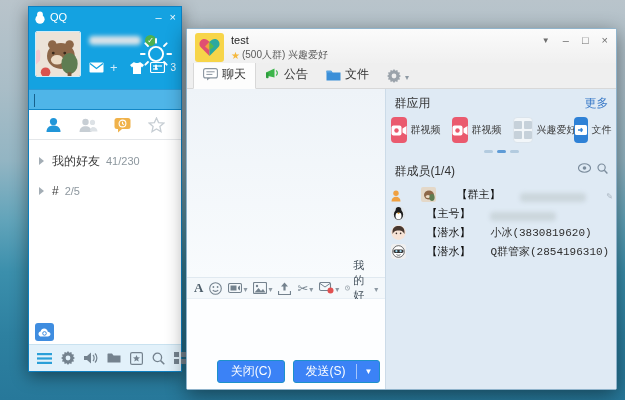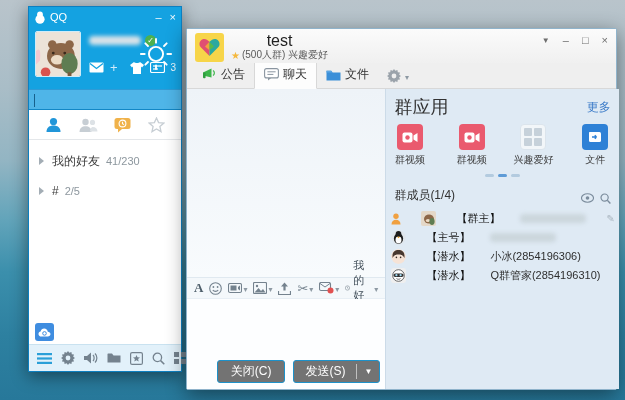--- a/index.html
+++ b/index.html
@@ -46,65 +46,65 @@
   
   .chat-window{
     position:absolute; left:186px; top:28px; width:431px; height:362px;
     display:flex; flex-direction:column;
     background:#f3f3f3; border:1px solid #8fb3cb; border-radius:2px;
     box-shadow:0 5px 20px rgba(0,0,0,.45);
   }
   .chat-titlebar{ height:34px; background:linear-gradient(#fbfbfb,#f0f0f0); display:flex; align-items:flex-start; padding:4px 8px 0; position:relative; flex:0 0 auto;}
   .grp-avatar{ width:29px; height:29px; border-radius:3px; background:#f7d549; display:flex; align-items:center; justify-content:center; }
   .title-col{ margin-left:7px; }
-  .chat-title{ font-size:16px; color:#1f1f1f; line-height:15px;text-align:center;}
+  .chat-title{ font-size:11px; color:#1f1f1f; line-height:15px;}
   .chat-sub{ font-size:10px; color:#5a5a5a; display:flex; align-items:center; gap:2px;}
   .star-y{ color:#f5b83d; font-size:10px;}
   .chat-controls{ position:absolute; right:8px; top:5px; display:flex; gap:13px; color:#6e6e6e; font-size:11px; align-items:center;}
   .chat-controls .menu-arrow{ font-size:8px; }
   .chat-tabs{ height:26px; background:#efefef; border-bottom:1px solid #d8d8d8; display:flex; align-items:flex-end; padding-left:6px; flex:0 0 auto;}
   .ctab{ display:flex; align-items:center; gap:4px; padding:4px 9px 5px; font-size:12px; color:#333; cursor:default;}
   .ctab.sel{ background:#fdfdfd; border:1px solid #d8d8d8; border-bottom:1px solid #fdfdfd; margin-bottom:-1px; border-radius:2px 2px 0 0;}
   .caret:after{ content:"▾"; font-size:8px; color:#8d99a3; }
   .chat-body{ flex:1; display:flex; min-height:0;}
   .chat-left{ width:270px; display:flex; flex-direction:column; border-right:1px solid #ccdbe8; background:#fff; min-height:0;}
   .messages{ flex:1; background:linear-gradient(#eef3f8,#f8fbfd);}
   .input-toolbar{ height:22px; background:#f4f8fb; border-top:1px solid #e0e9f0; border-bottom:1px solid #e8eff5; display:flex; align-items:center; gap:6px; padding:0 7px; color:#5f6d79; flex:0 0 auto;}
   .itb{ display:flex; align-items:center; gap:1px; }
   .font-a{ font-family:"Liberation Serif","DejaVu Serif",serif; font-weight:bold; font-size:13px; color:#4e5e6a;}
   .glyph{ font-size:12px; color:#74828e; }
   .itb-right{ margin-left:auto; display:flex; align-items:center; gap:3px; color:#3f4c57; font-size:11px;}
   .input-area{ height:54px; background:#fdfeff; flex:0 0 auto;}
   .button-row{ height:36px; background:#fdfeff; display:flex; align-items:center; justify-content:flex-end; gap:8px; padding-right:5px; flex:0 0 auto;}
-  .btn{ background:#737373; border:1px solid #1d91c9; color:#fff; font-size:12px; height:23px; padding:0 13px; border-radius:3px; display:flex; align-items:center; cursor:pointer;}
+  .btn{ background:#3b82f6; border:1px solid #1d91c9; color:#fff; font-size:12px; height:23px; padding:0 13px; border-radius:3px; display:flex; align-items:center; cursor:pointer;}
   .btn-send{ padding:0; }
   .btn-send .lbl{ padding:4px 11px; }
   .btn-send .divider{ width:1px; height:15px; background:rgba(255,255,255,.55);}
   .btn-send .dd{ padding:0 7px; font-size:8px; }
 
   .chat-right{ flex:1; background:#dfeaf4; display:flex; flex-direction:column; min-height:0;}
   .apps-header{ display:flex; justify-content:space-between; align-items:center; padding:6px 8px 5px; }
-  .apps-title{ color:#333; font-size:18px;}
+  .apps-title{ color:#333; font-size:12px;}
   .more-link{ color:#3b7bc8; font-size:12px; cursor:pointer;}
   .apps-row{ display:flex; justify-content:space-between; padding:0 5px;}
-  .app{ width:37px; display:flex; flex-direction:column; align-items:center; gap:3px; cursor:pointer;}
+  .app{ width:37px; display:flex; flex-direction:row; align-items:center; gap:3px; cursor:pointer;}
   .app-icon{ width:26px; height:26px; border-radius:4px; display:flex; align-items:center; justify-content:center;}
   .app-icon.red{ background:#ea5a6e; }
   .app-icon.blue{ background:#2e81d6; }
   .app-icon.lite{ background:#f2f6f9; border:1px solid #dbe4ec;}
   .grid4{ display:grid; grid-template-columns:8px 8px; grid-template-rows:8px 8px; gap:2px;}
   .grid4 i{ background:#c6d1da; border-radius:1px;}
   .app-lbl{ font-size:10px; color:#3c3c3c; white-space:nowrap;}
   .pagination{ display:flex; justify-content:center; gap:4px; padding:7px 0 4px;}
   .pagination i{ width:9px; height:3px; border-radius:1.5px; background:#b3cbdf;}
   .pagination i.active{ background:#5e9bd6;}
-  .members-header{ display:flex; align-items:flex-end; padding:6px 8px 5px; color:#333;}
+  .members-header{ display:flex; align-items:flex-start; padding:6px 8px 5px; color:#333;}
   .members-header .sp{ flex:1; }
   .mh-icons{ display:flex; gap:6px; }
-  .member-row{ display:flex; align-items:center; gap:20px; padding:2px 4px 2px 5px; height:19px; color:#1e1e1e; font-size:11px; cursor:default; white-space:nowrap;}
+  .member-row{ display:flex; align-items:flex-end; gap:20px; padding:2px 4px 2px 5px; height:19px; color:#1e1e1e; font-size:11px; cursor:default; white-space:nowrap;font-family:Liberation Mono, monospace;}
   .mrole{ color:#111; }
   .mname{ color:#2e2e2e; }
   .m-blur{ width:66px; }
   .av16{ width:15px; height:15px; border-radius:2px; overflow:hidden; flex:0 0 auto;}
   .pencil{ margin-left:auto; color:#aab6c0; font-size:10px;}
 
   svg{ display:block; }
 </style>
 </head>
 <body>
@@ -310,40 +310,40 @@
       </div>
       <div class="chat-controls">
         <span class="menu-arrow">▼</span>
         <span>–</span>
         <span>□</span>
         <span>×</span>
       </div>
     </div>
 
     <div class="chat-tabs">
-      <div class="ctab">
-        <span>
-          <svg width="15" height="13" viewBox="0 0 15 13">
-              <path d="M1 4.5 L9.5 0.5 L9.5 9.5 L1 7.5 Z" fill="#3cb54a"></path>
-              <rect x="1" y="4.5" width="2.6" height="5.8" rx="1" fill="#2f9e3e"></rect>
-              <path d="M11 2.5 C12.8 3.6 12.8 6.4 11 7.5" fill="none" stroke="#3cb54a" stroke-width="1.2"></path>
-            </svg>
-        </span>
-        <span>公告</span>
-      </div>
       <div class="ctab sel">
         <span>
           <svg width="15" height="13" viewBox="0 0 15 13">
               <rect x="0.6" y="0.6" width="13.8" height="9.3" rx="2" fill="#fff" stroke="#8a95a0" stroke-width="1.1"></rect>
               <path d="M4 9.9 L4 12.6 L7.2 9.9 Z" fill="#8a95a0"></path>
               <line x1="3.4" y1="3.8" x2="11.6" y2="3.8" stroke="#8a95a0" stroke-width="1"></line>
               <line x1="3.4" y1="6.4" x2="9.4" y2="6.4" stroke="#8a95a0" stroke-width="1"></line>
             </svg>
         </span>
         <span>聊天</span>
+      </div>
+      <div class="ctab">
+        <span>
+          <svg width="15" height="13" viewBox="0 0 15 13">
+              <path d="M1 4.5 L9.5 0.5 L9.5 9.5 L1 7.5 Z" fill="#3cb54a"></path>
+              <rect x="1" y="4.5" width="2.6" height="5.8" rx="1" fill="#2f9e3e"></rect>
+              <path d="M11 2.5 C12.8 3.6 12.8 6.4 11 7.5" fill="none" stroke="#3cb54a" stroke-width="1.2"></path>
+            </svg>
+        </span>
+        <span>公告</span>
       </div>
       <div class="ctab">
         <span>
           <svg width="15" height="12" viewBox="0 0 15 12">
               <path d="M0.5 1.8 L5.2 1.8 L6.6 3.4 L14.5 3.4 L14.5 11.5 L0.5 11.5 Z" fill="#3b8fd8"></path>
               <path d="M0.5 1.8 L5.2 1.8 L6.6 3.4 L0.5 3.4 Z" fill="#5aa5e4"></path>
             </svg>
         </span>
         <span>文件</span>
       </div>
@@ -542,21 +542,21 @@
         <div class="member-row">
           <span class="av16" style="border-radius:50%;">
             <svg width="15" height="15" viewBox="0 0 15 15">
                 <circle cx="7.5" cy="7.5" r="7.5" fill="#f6e3d6"></circle>
                 <path d="M1.5 7 C1.5 2.8 4 1 7.5 1 C11 1 13.5 2.8 13.5 7 L13.5 9 C12 7 11.5 5.5 7.5 5.5 C3.5 5.5 3 7 1.5 9 Z" fill="#473830"></path>
                 <circle cx="5.4" cy="8.4" r="0.8" fill="#3a2e28"></circle>
                 <circle cx="9.6" cy="8.4" r="0.8" fill="#3a2e28"></circle>
               </svg>
           </span>
           <span class="mrole">【潜水】</span>
-          <span class="mname">小冰(2854196306)</span>
+          <span class="mname">小冰(3830819620)</span>
         </div>
 
         <div class="member-row">
           <span class="av16">
             <svg width="15" height="15" viewBox="0 0 15 15">
                 <rect width="15" height="15" rx="2" fill="#efefef"></rect>
                 <circle cx="7.5" cy="7.5" r="5.8" fill="#fff" stroke="#444" stroke-width="0.8"></circle>
                 <rect x="2.5" y="5.5" width="10" height="3.4" rx="1.6" fill="#333"></rect>
                 <circle cx="5.4" cy="7.2" r="1.1" fill="#9fd8ef"></circle>
                 <circle cx="9.6" cy="7.2" r="1.1" fill="#9fd8ef"></circle>

